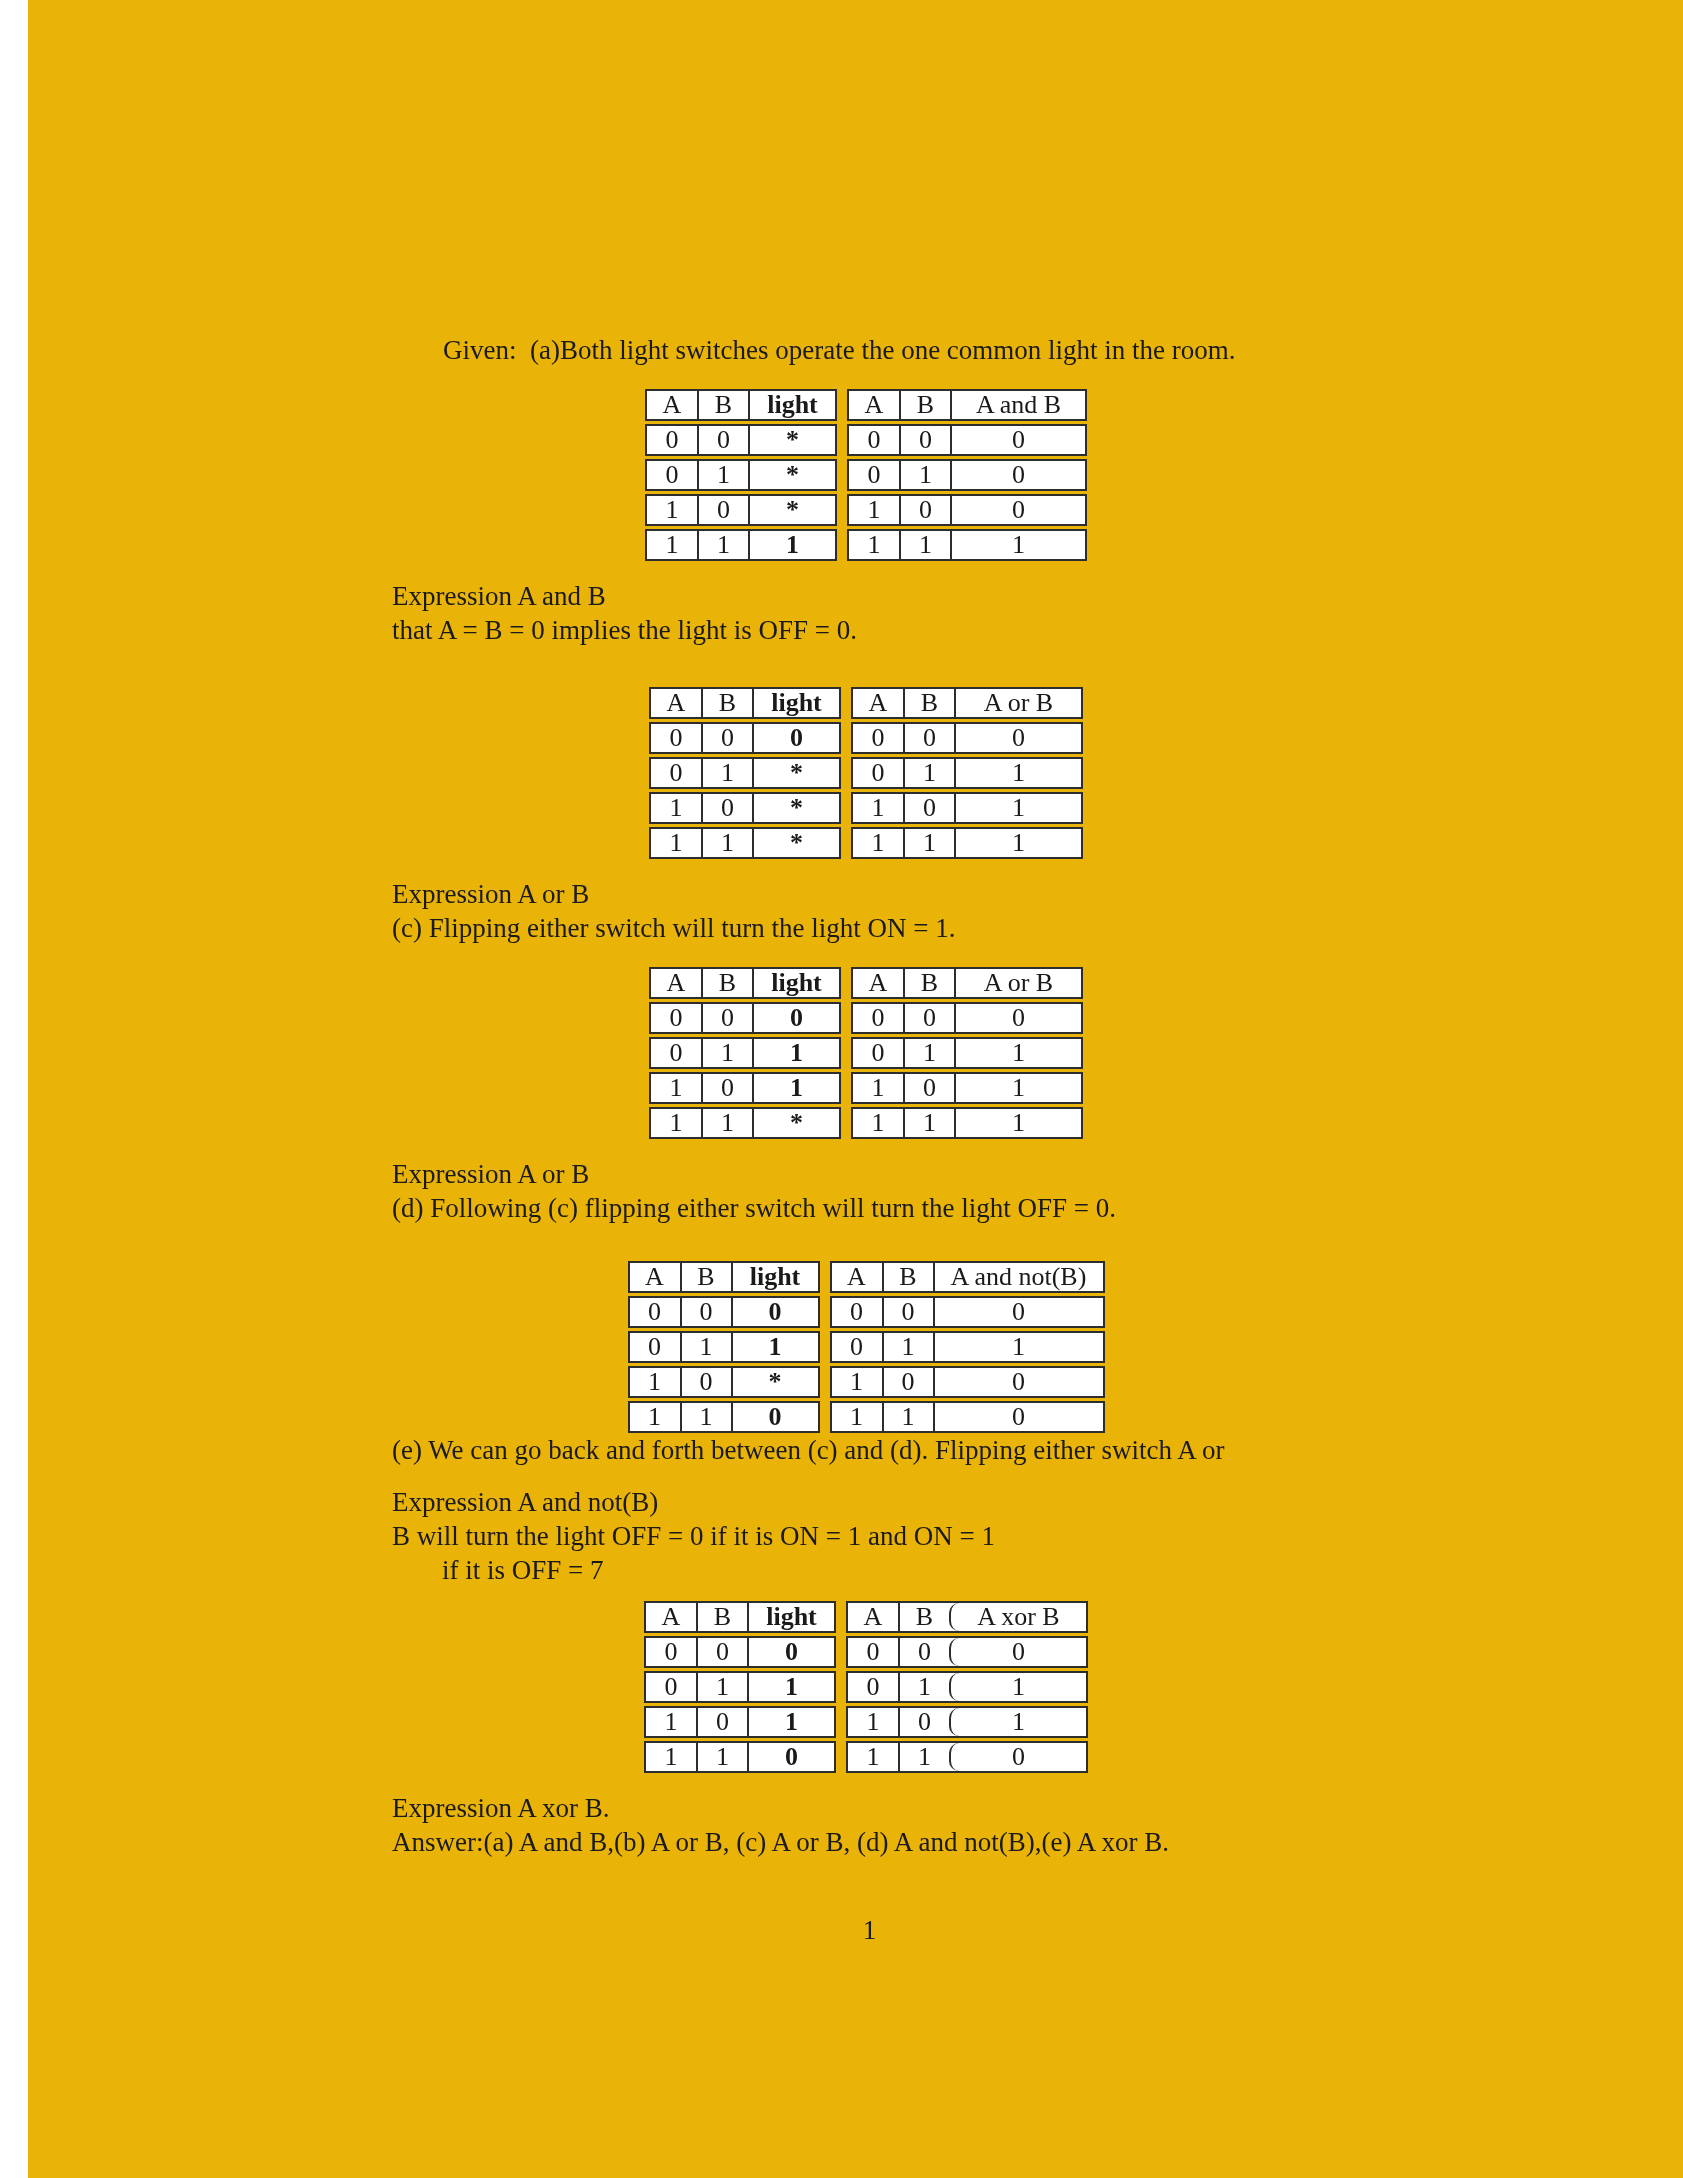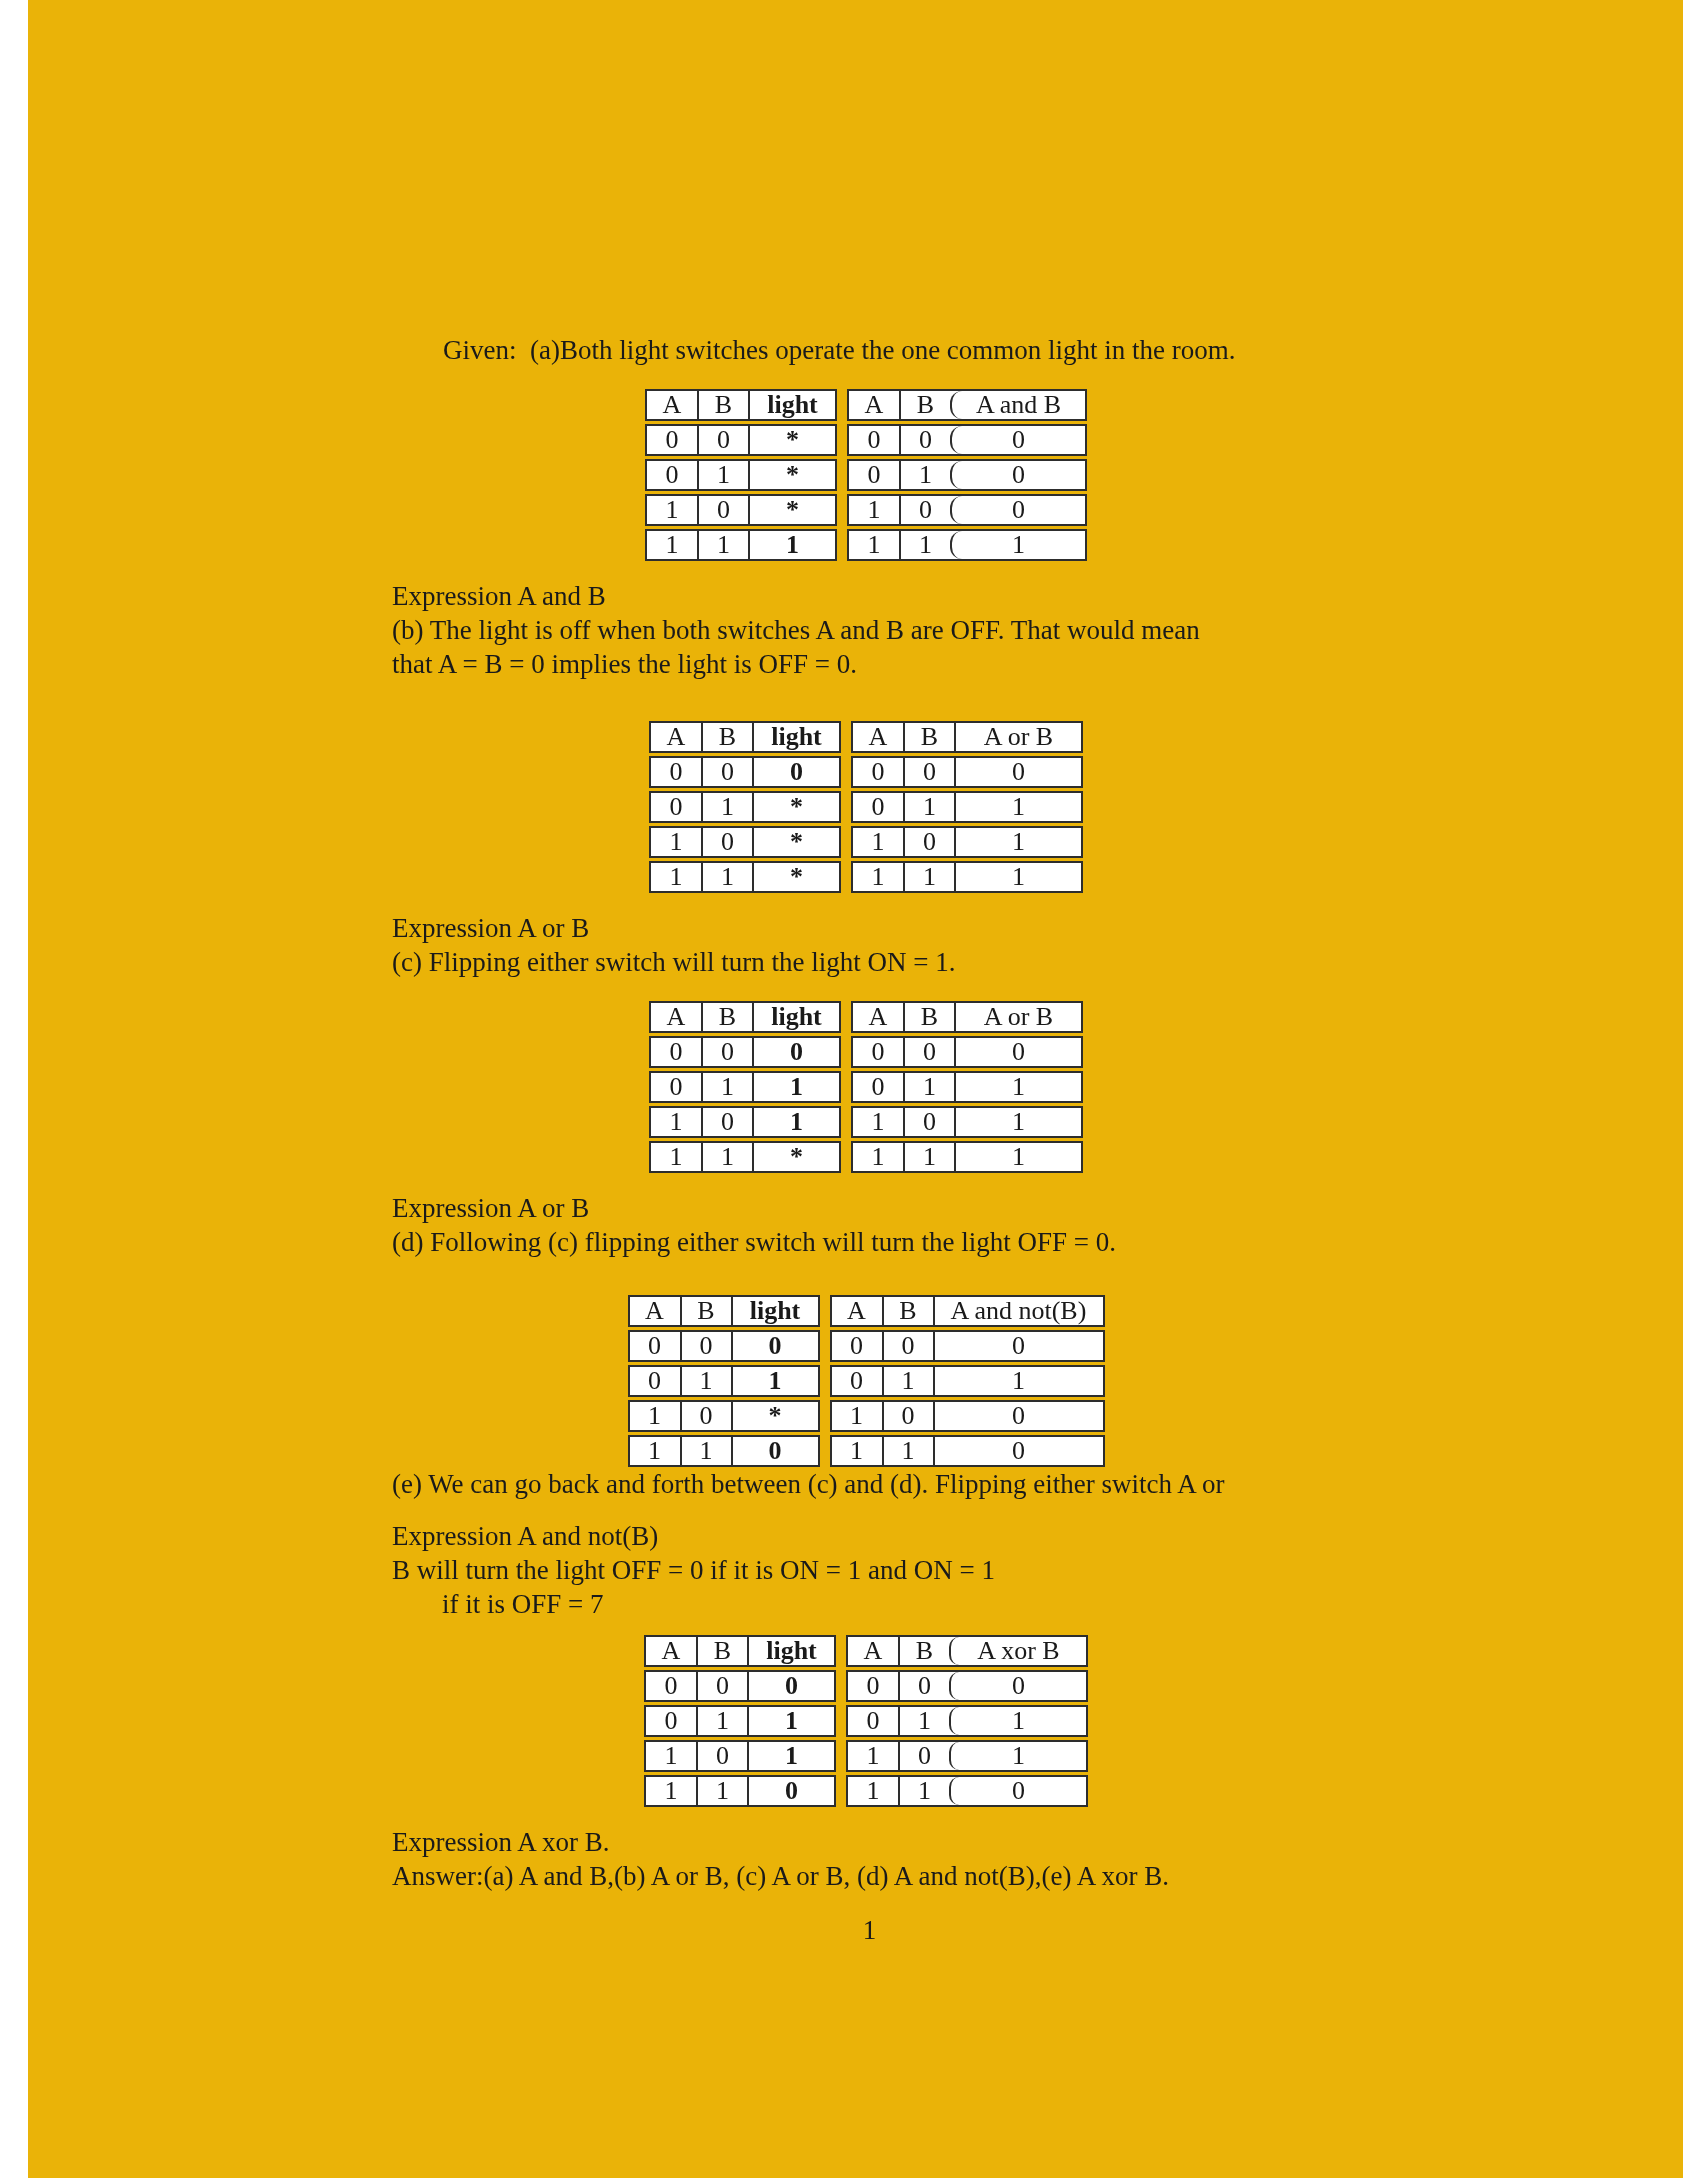--- a/index.html
+++ b/index.html
@@ -27,21 +27,21 @@
   .trow{display:flex;border:2px solid #2d2d2d;background:#fff;margin-top:3px;}
   .trow:first-child{margin-top:0;}
   .tcell{
     display:flex;align-items:center;justify-content:center;
     height:28px;font-size:26px;line-height:28px;
   }
   .tcell + .tcell{border-left:2px solid #2d2d2d;}
   .c0{width:50px;}
   .c1{width:49px;}
   .light-table .c2{width:85px;font-weight:bold;}
-  .w-andb    .expr-table .c2{width:133px;border-radius:12px;}
+  .w-andb    .expr-table .c2{width:133px;}
   .w-orb     .expr-table .c2{width:125px;}
   .w-andnotb .expr-table .c2{width:168px;}
   .w-xorb    .expr-table .c2{width:135px;border-radius:10px;}
 
   .page-number{
     position:absolute;top:1913px;left:0;width:1683px;
     text-align:center;font-size:27px;line-height:34px;
   }
 </style>
 </head>
@@ -102,21 +102,20 @@
             <div class="tcell c2">0</div>
           </div>
           <div class="trow">
             <div class="tcell c0">1</div>
             <div class="tcell c1">1</div>
             <div class="tcell c2">1</div>
           </div>
         </div>
     </div>
     <div class="line expr-line">Expression A and B</div>
-    <div class="line">(b) The light is off when both switches A and B are OFF. That would mean</div>
     <div class="line">that A = B = 0 implies the light is OFF = 0.</div>
 
     <div class="table-pair mt-b w-orb">
       <div class="ttable light-table">
           <div class="trow">
             <div class="tcell c0">A</div>
             <div class="tcell c1">B</div>
             <div class="tcell c2">light</div>
           </div>
           <div class="trow">

